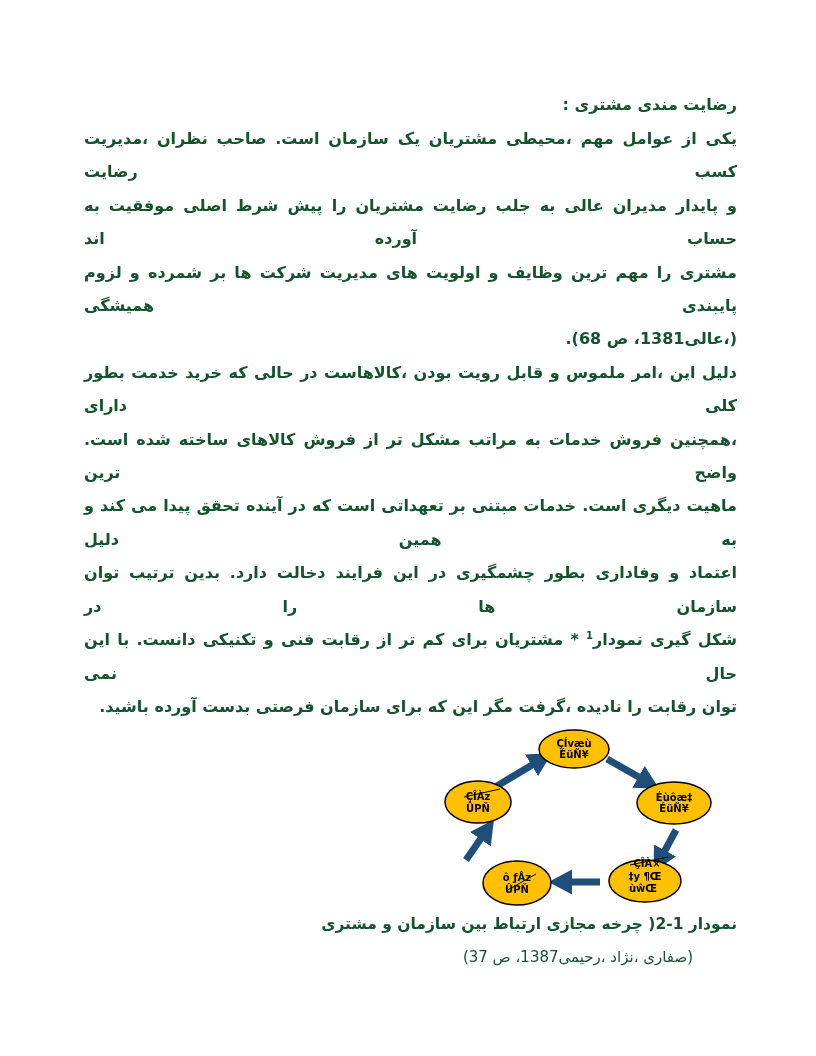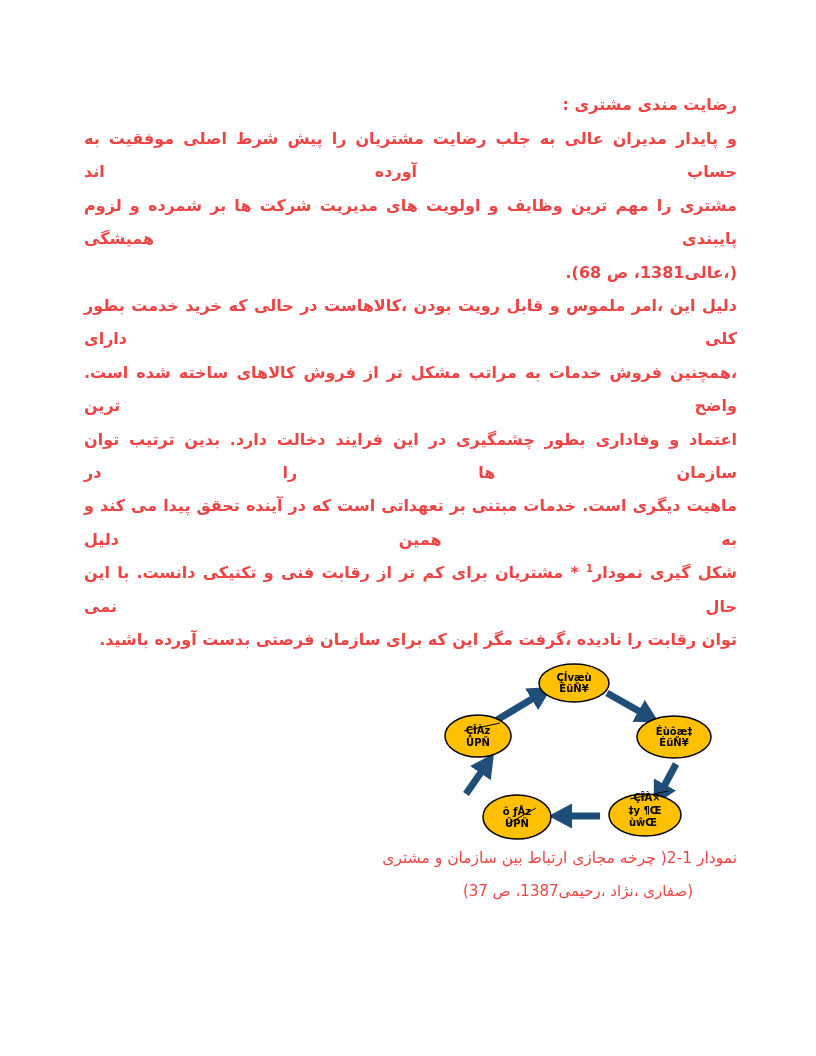--- a/index.html
+++ b/index.html
@@ -2,21 +2,21 @@
 <html lang="fa"><head>
 <meta charset="utf-8">
 <style>
   html,body{margin:0;padding:0;background:#e8e8e8;}
   .page{
     position:relative;
     width:816px;height:1056px;
     margin:0 auto;
     background:#ffffff;
     font-family:"DejaVu Sans",sans-serif;
-    color:#ef4444;
+    color:#14532d;
     overflow:hidden;
   }
   .content{padding:0 79px 0 84px;}
   .heading{
     margin-top:88px;
     direction:rtl;text-align:right;
     font-size:16px;font-weight:700;line-height:34px;
   }
   .ln{
     direction:rtl;
@@ -25,47 +25,48 @@
     text-align:justify;text-align-last:justify;
     text-justify:inter-word;
     white-space:nowrap_disabled;
   }
   .ln.end{text-align:left;text-align-last:right;}
   sup.fnref{font-size:10px;font-weight:700;vertical-align:super;line-height:0;}
   .diagram-wrap{position:relative;height:185px;}
   .diagram-svg{position:absolute;left:346px;top:0;}
   .caption{
     direction:rtl;
-    font-size:15.5px;font-weight:400;line-height:33px;
+    font-size:15.5px;font-weight:700;line-height:33px;
   }
   .citation{
     direction:rtl;text-align:right;padding-left:0;padding-right:44px;
     font-size:15px;font-weight:400;line-height:33px;
   }
   .node-label{font-family:"DejaVu Sans",sans-serif;font-size:10px;font-weight:700;fill:#000;}
 </style>
 </head>
 <body>
 
 <div class="page">
   <div class="content">
 
     <div class="heading">رضایت مندی مشتری :</div>
 
     <div>
+      <div class="ln">یکی از عوامل مهم ،محیطی مشتریان یک سازمان است. صاحب نظران ،مدیریت کسب رضایت</div>
       <div class="ln">و پایدار مدیران عالی به جلب رضایت مشتریان را پیش شرط اصلی موفقیت به حساب آورده اند</div>
       <div class="ln">مشتری را مهم ترین وظایف و اولویت های مدیریت شرکت ها بر شمرده و لزوم پایبندی همیشگی</div>
       <div class="ln end">(،عالی1381، ص 68).</div>
     </div>
 
     <div>
       <div class="ln">دلیل این ،امر ملموس و قابل رویت بودن ،کالاهاست در حالی که خرید خدمت بطور کلی دارای</div>
       <div class="ln">،همچنین فروش خدمات به مراتب مشکل تر از فروش کالاهای ساخته شده است. واضح ترین</div>
+      <div class="ln">ماهیت دیگری است. خدمات مبتنی بر تعهداتی است که در آینده تحقق پیدا می کند و به همین دلیل</div>
       <div class="ln">اعتماد و وفاداری بطور چشمگیری در این فرایند دخالت دارد. بدین ترتیب توان سازمان ها را در</div>
-      <div class="ln">ماهیت دیگری است. خدمات مبتنی بر تعهداتی است که در آینده تحقق پیدا می کند و به همین دلیل</div>
       <div class="ln"><span>شکل گیری نمودار</span><sup class="fnref">1</sup><span> *  مشتریان برای کم تر از رقابت فنی و تکنیکی دانست. با این حال نمی</span></div>
       <div class="ln end">توان رقابت را نادیده ،گرفت مگر این که برای سازمان فرصتی بدست آورده باشید.</div>
     </div>
 
 
     <div class="diagram-wrap">
       <svg class="diagram-svg" width="295" height="192" viewBox="0 0 295 192">
         <defs>
           <marker id="ah" markerWidth="3.6" markerHeight="3.6" refX="0.9" refY="1.8" orient="auto" markerUnits="strokeWidth">
             <path d="M0,0 L3.4,1.8 L0,3.6 Z" fill="#1F4E79"></path>

